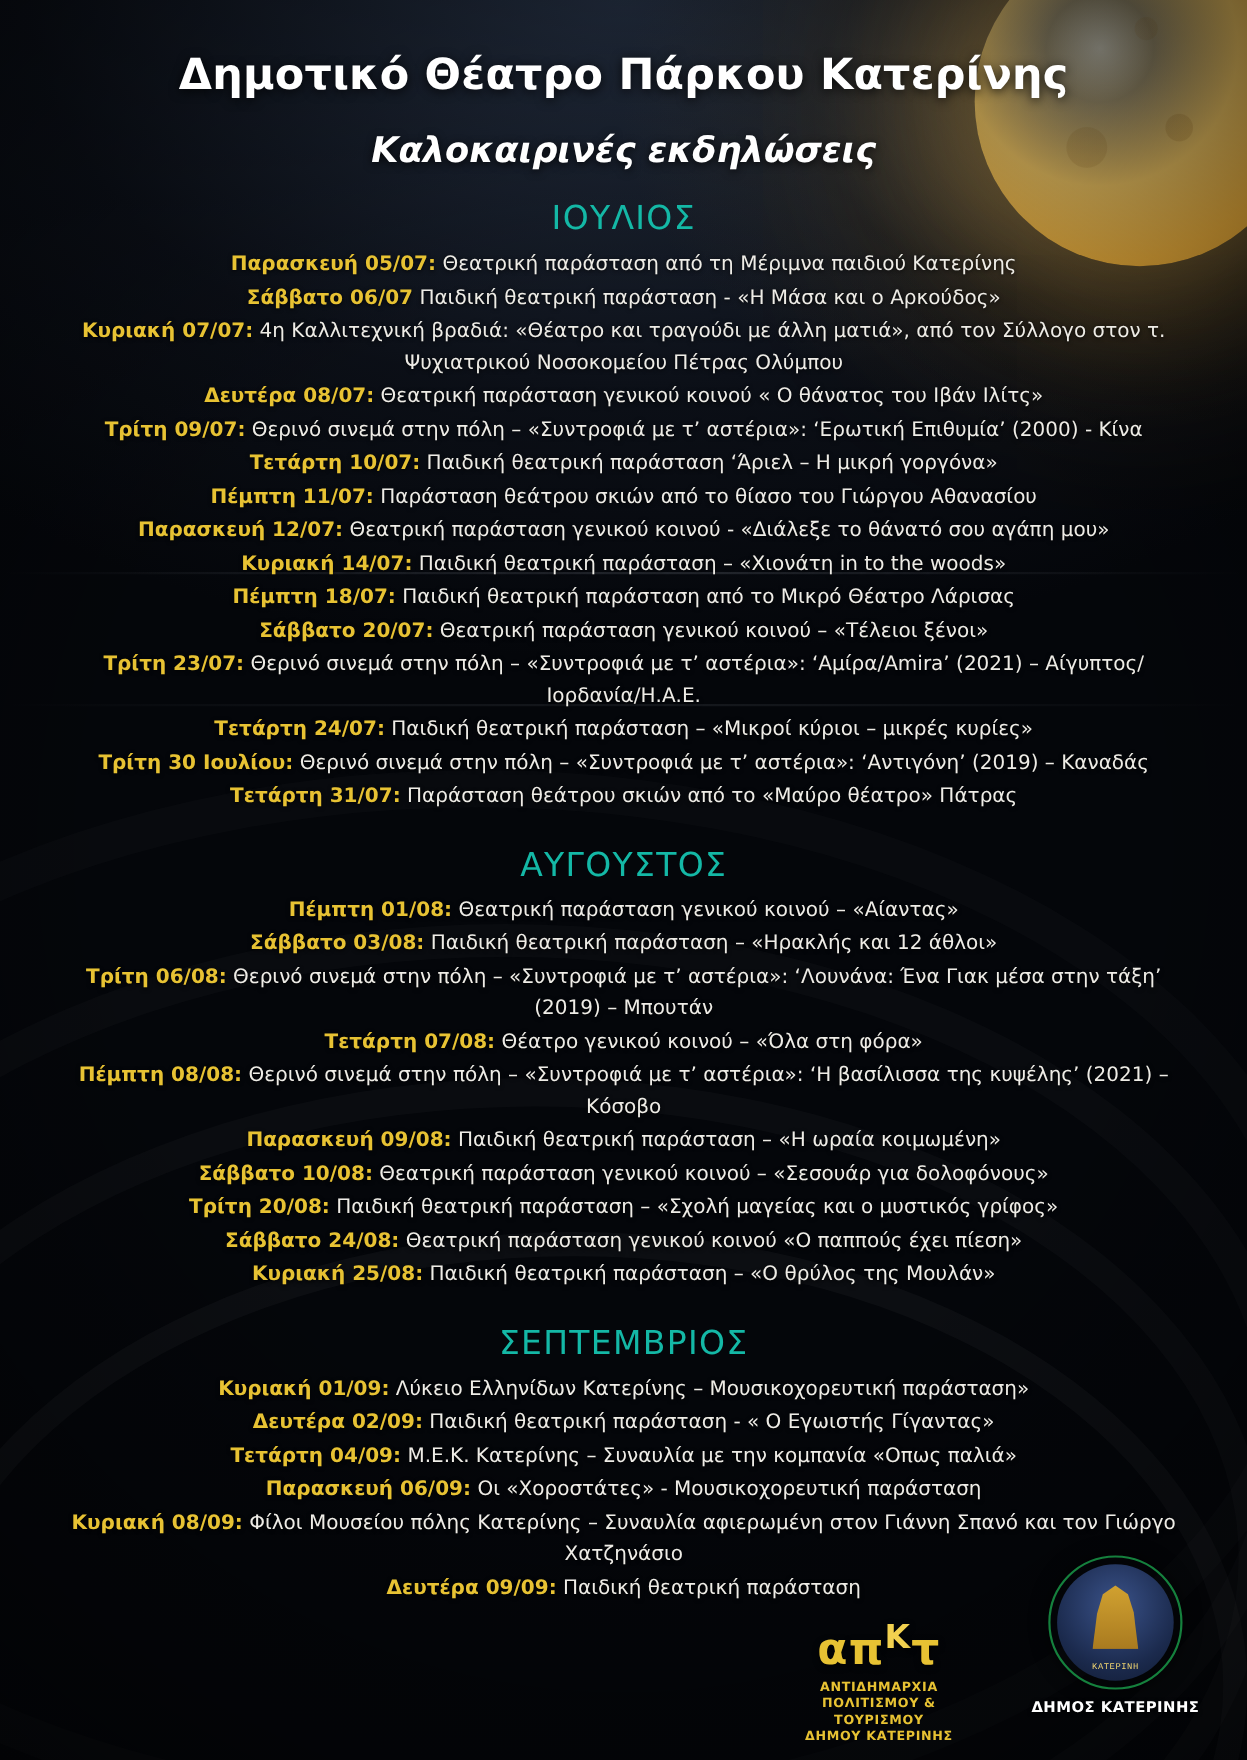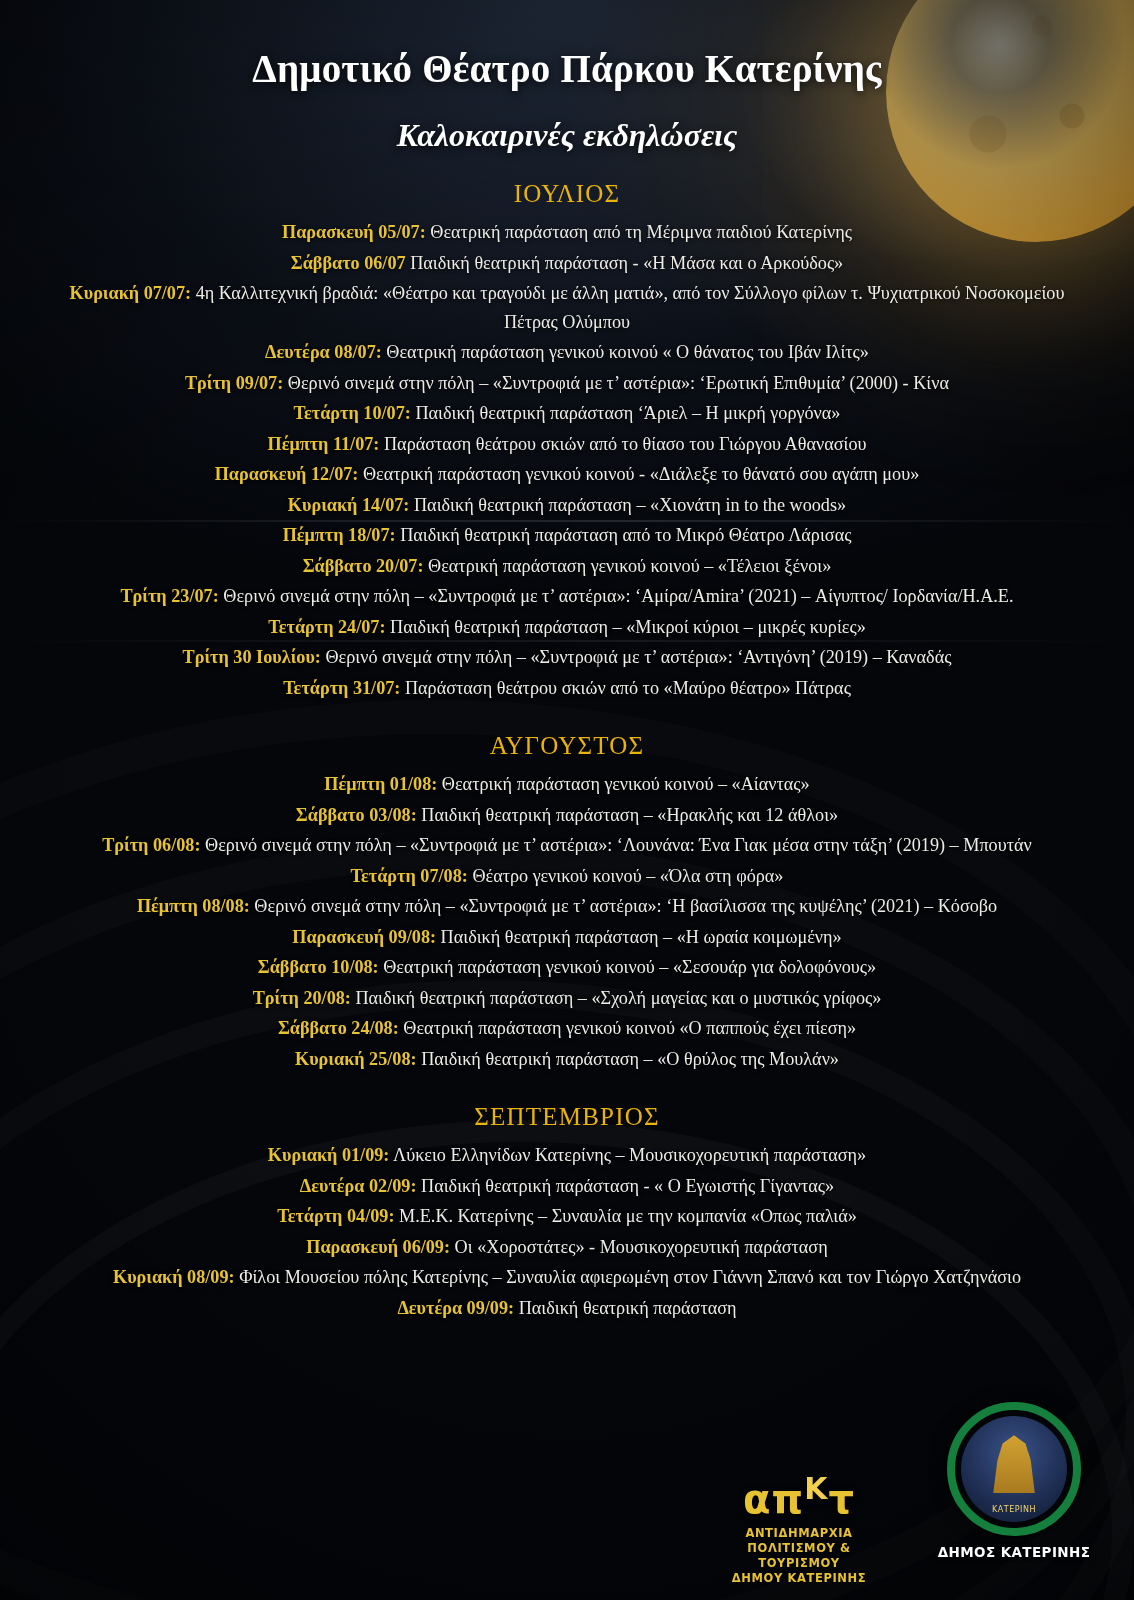--- a/index.html
+++ b/index.html
@@ -80,42 +80,41 @@
   }
 
   
   .content {
     position: absolute;
     inset: 0;
     padding: 30px 36px 0 36px;
     box-sizing: border-box;
     text-align: center;
     color: #e9e9e4;
-    font-family: Liberation Serif, serif;
   }
   h1.title {
     margin: 16px 0 0 0;
     font-size: 39px;
     font-weight: bold;
     color: #ffffff;
     letter-spacing: .2px;
     text-shadow: 0 2px 10px rgba(0,0,0,0.8);
   }
   h2.subtitle {
     margin: 26px 0 0 0;
     font-size: 32px;
     font-weight: bold;
     font-style: italic;
     color: #ffffff;
     text-shadow: 0 2px 8px rgba(0,0,0,0.8);
   }
   .month {
     margin: 26px 0 10px 0;
-    font-size: 25px;
-    color: #eab308;
+    font-size: 30px;
+    color: #14b8a6;
     letter-spacing: 1.2px;
     font-weight: normal;
   }
   .month.august { margin-top: 30px; }
   .month.september { margin-top: 30px; }
 
   .entries {
     margin: 0 auto;
     max-width: 1020px;
   }
@@ -174,25 +173,26 @@
     right: 40px;
     bottom: 34px;
     width: 160px;
     text-align: center;
   }
   .seal-circle {
     width: 118px;
     height: 118px;
     margin: 0 auto;
     border-radius: 50%;
-    border: 8px solid #15803d;
+    border: 2px solid #15803d;
     background: radial-gradient(circle at 50% 40%, #2a3c6b 0%, #16213d 60%, #0c1navy 100%);
     position: relative;
     overflow: hidden;
     box-shadow: 0 0 16px rgba(0,0,0,.7);
+    font-family: Liberation Mono, monospace;
   }
   .seal-inner {
     position: absolute;
     inset: 6px;
     border-radius: 50%;
     background: radial-gradient(circle at 50% 35%, #3a5289 0%, #1b2a4d 65%, #101a31 100%);
   }
   .seal-fig {
     position: absolute;
     left: 50%;
@@ -238,21 +238,21 @@
 
   <div class="content">
 
     <h1 class="title">Δημοτικό Θέατρο Πάρκου Κατερίνης</h1>
     <h2 class="subtitle">Καλοκαιρινές εκδηλώσεις</h2>
 
     <div class="month july">ΙΟΥΛΙΟΣ</div>
     <div class="entries">
       <p class="entry"><span class="date">Παρασκευή 05/07:</span><span class="desc"> Θεατρική παράσταση από τη Μέριμνα παιδιού Κατερίνης</span></p>
       <p class="entry"><span class="date">Σάββατο 06/07</span><span class="desc"> Παιδική θεατρική παράσταση - «Η Μάσα και ο Αρκούδος»</span></p>
-      <p class="entry"><span class="date">Κυριακή 07/07:</span><span class="desc"> 4η Καλλιτεχνική βραδιά: «Θέατρο και τραγούδι με άλλη ματιά», από τον Σύλλογο φίλων τ. Ψυχιατρικού Νοσοκομείου Πέτρας Ολύμπου</span></p>
+      <p class="entry"><span class="date">Κυριακή 07/07:</span><span class="desc"> 4η Καλλιτεχνική βραδιά: «Θέατρο και τραγούδι με άλλη ματιά», από τον Σύλλογο στον τ. Ψυχιατρικού Νοσοκομείου Πέτρας Ολύμπου</span></p>
       <p class="entry"><span class="date">Δευτέρα 08/07:</span><span class="desc"> Θεατρική παράσταση γενικού κοινού « Ο θάνατος του Ιβάν Ιλίτς»</span></p>
       <p class="entry"><span class="date">Τρίτη 09/07:</span><span class="desc"> Θερινό σινεμά στην πόλη – «Συντροφιά με τ’ αστέρια»: ‘Ερωτική Επιθυμία’ (2000) - Κίνα</span></p>
       <p class="entry"><span class="date">Τετάρτη 10/07:</span><span class="desc"> Παιδική θεατρική παράσταση ‘Άριελ – Η μικρή γοργόνα»</span></p>
       <p class="entry"><span class="date">Πέμπτη 11/07:</span><span class="desc"> Παράσταση θεάτρου σκιών από το θίασο του Γιώργου Αθανασίου</span></p>
       <p class="entry"><span class="date">Παρασκευή 12/07:</span><span class="desc"> Θεατρική παράσταση γενικού κοινού - «Διάλεξε το θάνατό σου αγάπη μου»</span></p>
       <p class="entry"><span class="date">Κυριακή 14/07:</span><span class="desc"> Παιδική θεατρική παράσταση – «Χιονάτη in to the woods»</span></p>
       <p class="entry"><span class="date">Πέμπτη 18/07:</span><span class="desc"> Παιδική θεατρική παράσταση από το Μικρό Θέατρο Λάρισας</span></p>
       <p class="entry"><span class="date">Σάββατο 20/07:</span><span class="desc"> Θεατρική παράσταση γενικού κοινού – «Τέλειοι ξένοι»</span></p>
       <p class="entry"><span class="date">Τρίτη 23/07:</span><span class="desc"> Θερινό σινεμά στην πόλη – «Συντροφιά με τ’ αστέρια»: ‘Αμίρα/Amira’ (2021) – Αίγυπτος/ Ιορδανία/Η.Α.Ε.</span></p>
       <p class="entry"><span class="date">Τετάρτη 24/07:</span><span class="desc"> Παιδική θεατρική παράσταση – «Μικροί κύριοι – μικρές κυρίες»</span></p>

